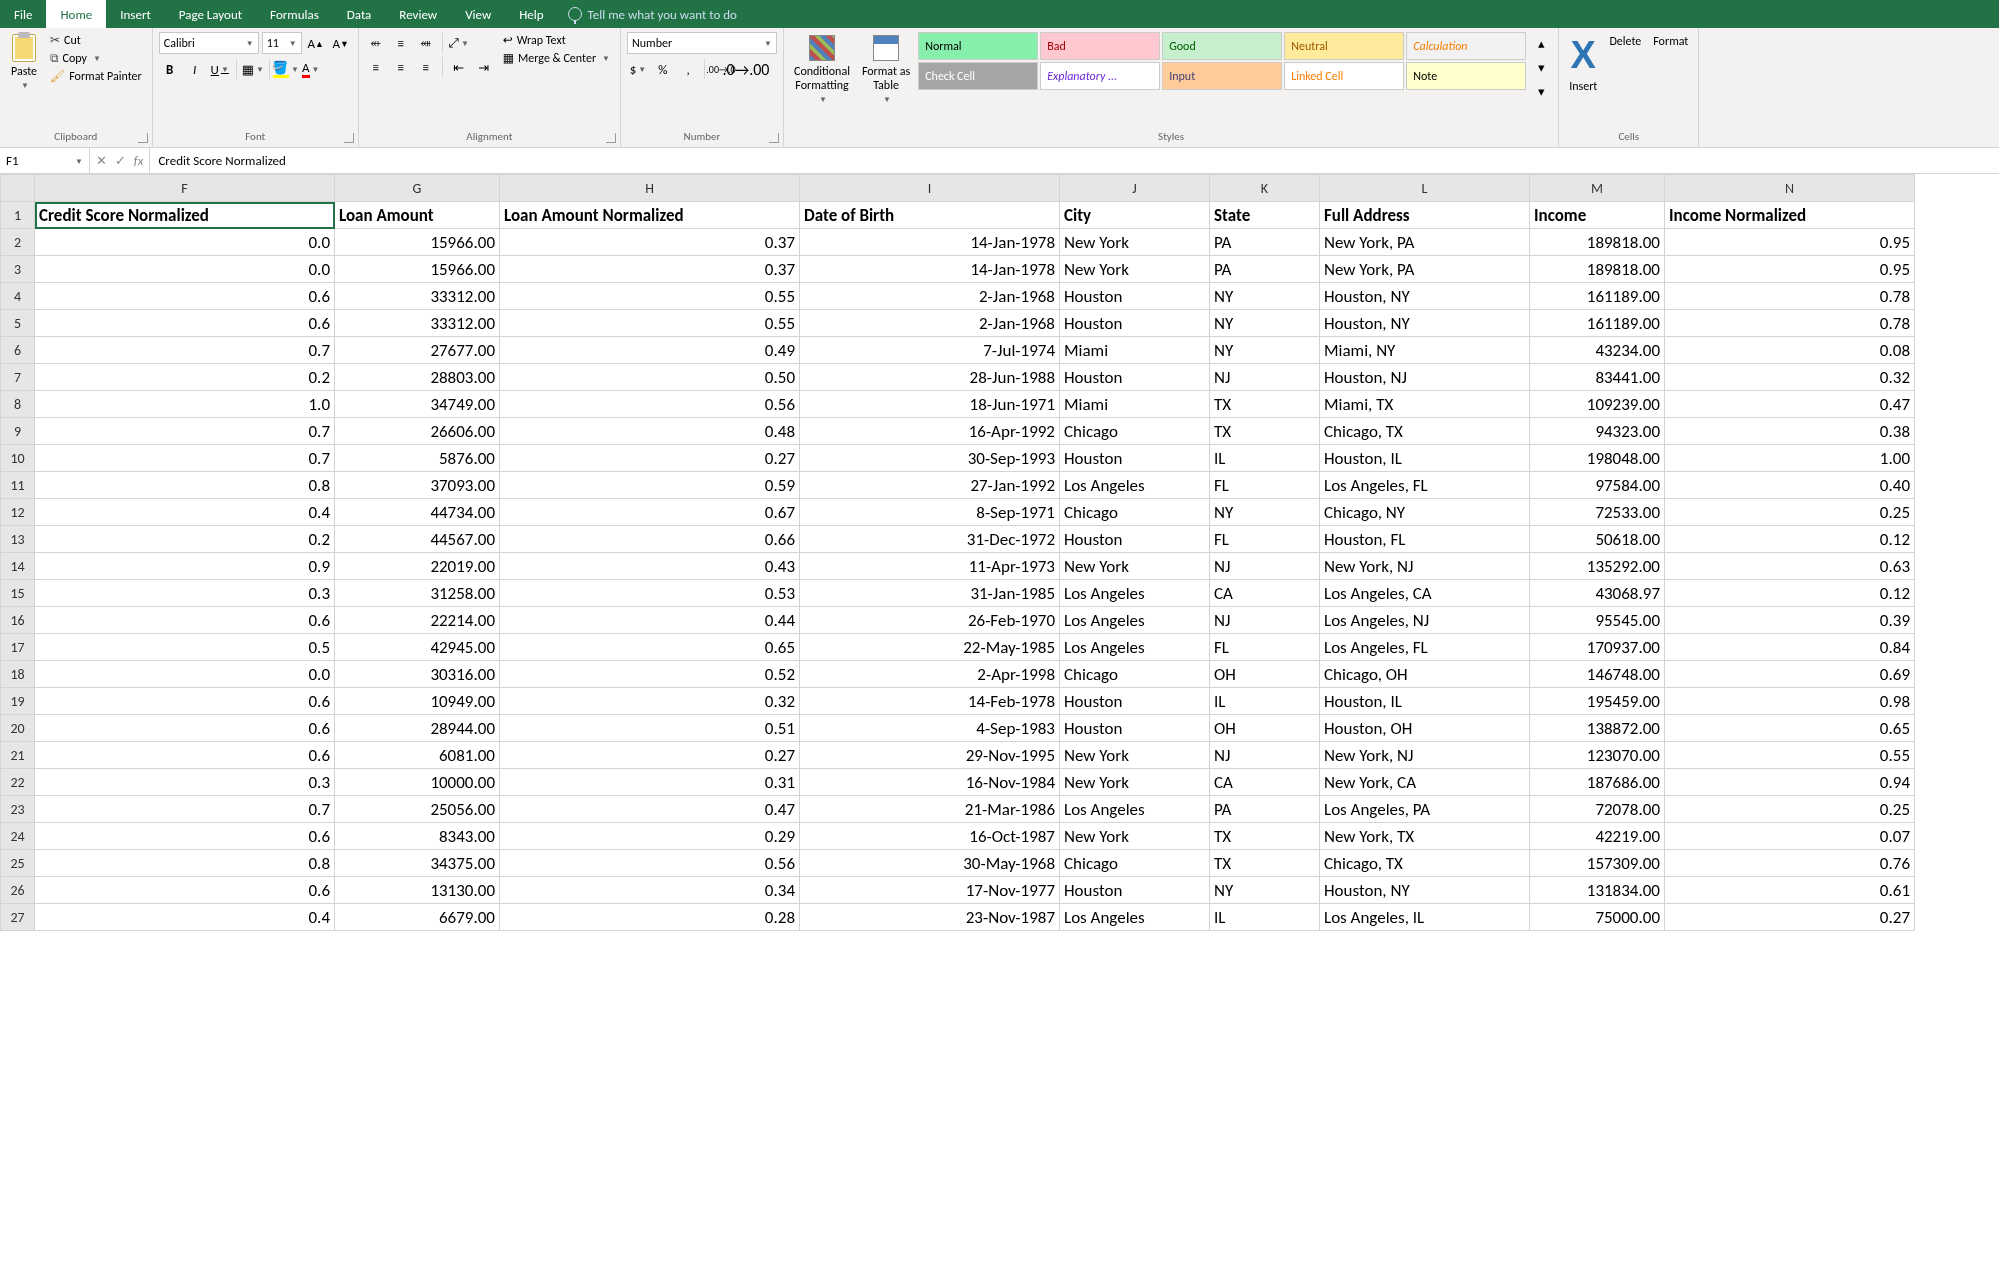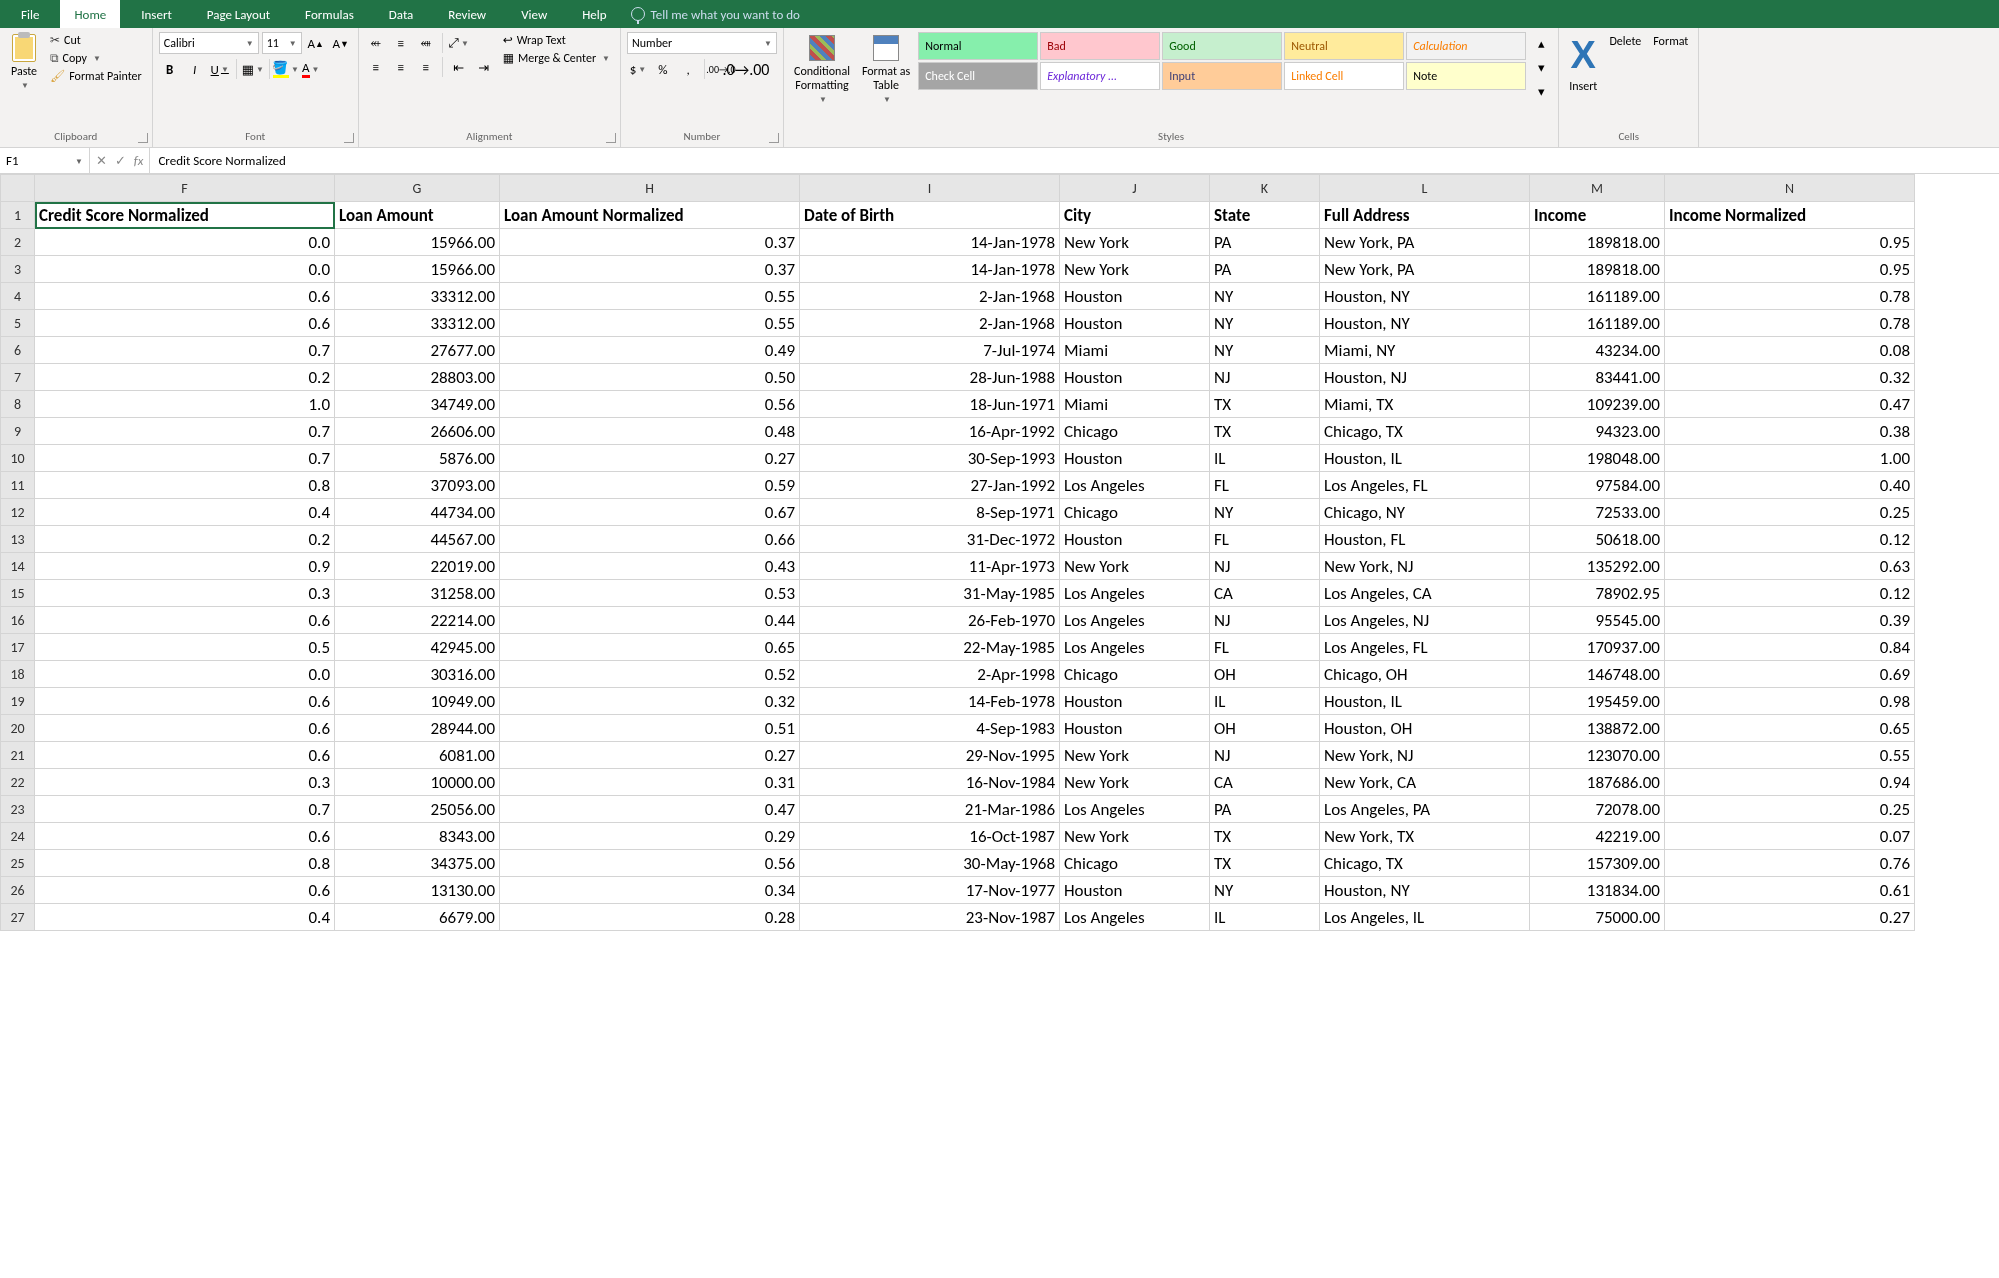--- a/index.html
+++ b/index.html
@@ -1,20 +1,20 @@
 <!DOCTYPE html>
 <html><head>
 <meta charset="utf-8">
 <style>
 * { box-sizing: border-box; margin: 0; padding: 0; }
 body { font-family: Calibri, 'Segoe UI', sans-serif; font-size: 13px; background: #fff; overflow: hidden; user-select: none; }
 
 
 .titlebar { background: #217346; height: 28px; display: flex; align-items: stretch; color: #fff; }
-.tab { padding: 0 14px; display: flex; align-items: center; font-size: 13px; cursor: pointer; margin-left: 7px; }
+.tab { padding: 0 14px; display: flex; align-items: center; font-size: 13px; cursor: pointer; }
 .tab.file { background: #217346; }
 .tab.active { background: #fff; color: #217346; }
 .tell-me { display: flex; align-items: center; gap: 6px; padding: 0 10px; color: #cde; font-size: 13px; }
 .bulb { width: 14px; height: 14px; border: 1.5px solid #cde; border-radius: 50%; position: relative; }
 .bulb::after { content: ''; position: absolute; width: 2px; height: 4px; background: #cde; bottom: -4px; left: 5px; }
 
 
 .ribbon { background: #f3f2f1; border-bottom: 1px solid #d4d4d4; height: 120px; display: flex; overflow: hidden; }
 .group { border-right: 1px solid #d4d4d4; padding: 4px 6px 2px 6px; display: flex; flex-direction: column; justify-content: space-between; }
 .group-label { text-align: center; font-size: 11px; color: #666; padding: 2px 0; white-space: nowrap; position: relative; }
@@ -487,25 +487,25 @@
           <td class="cK txt">NJ</td>
           <td class="cL txt">New York, NJ</td>
           <td class="cM num">135292.00</td>
           <td class="cN num">0.63</td>
         </tr>
         <tr>
           <th class="rowhdr">15</th>
           <td class="cF num">0.3</td>
           <td class="cG num">31258.00</td>
           <td class="cH num">0.53</td>
-          <td class="cI num">31-May-1985</td>
+          <td class="cI num">31-Jan-1985</td>
           <td class="cJ txt">Los Angeles</td>
           <td class="cK txt">CA</td>
           <td class="cL txt">Los Angeles, CA</td>
-          <td class="cM num">78902.95</td>
+          <td class="cM num">43068.97</td>
           <td class="cN num">0.12</td>
         </tr>
         <tr>
           <th class="rowhdr">16</th>
           <td class="cF num">0.6</td>
           <td class="cG num">22214.00</td>
           <td class="cH num">0.44</td>
           <td class="cI num">26-Feb-1970</td>
           <td class="cJ txt">Los Angeles</td>
           <td class="cK txt">NJ</td>

